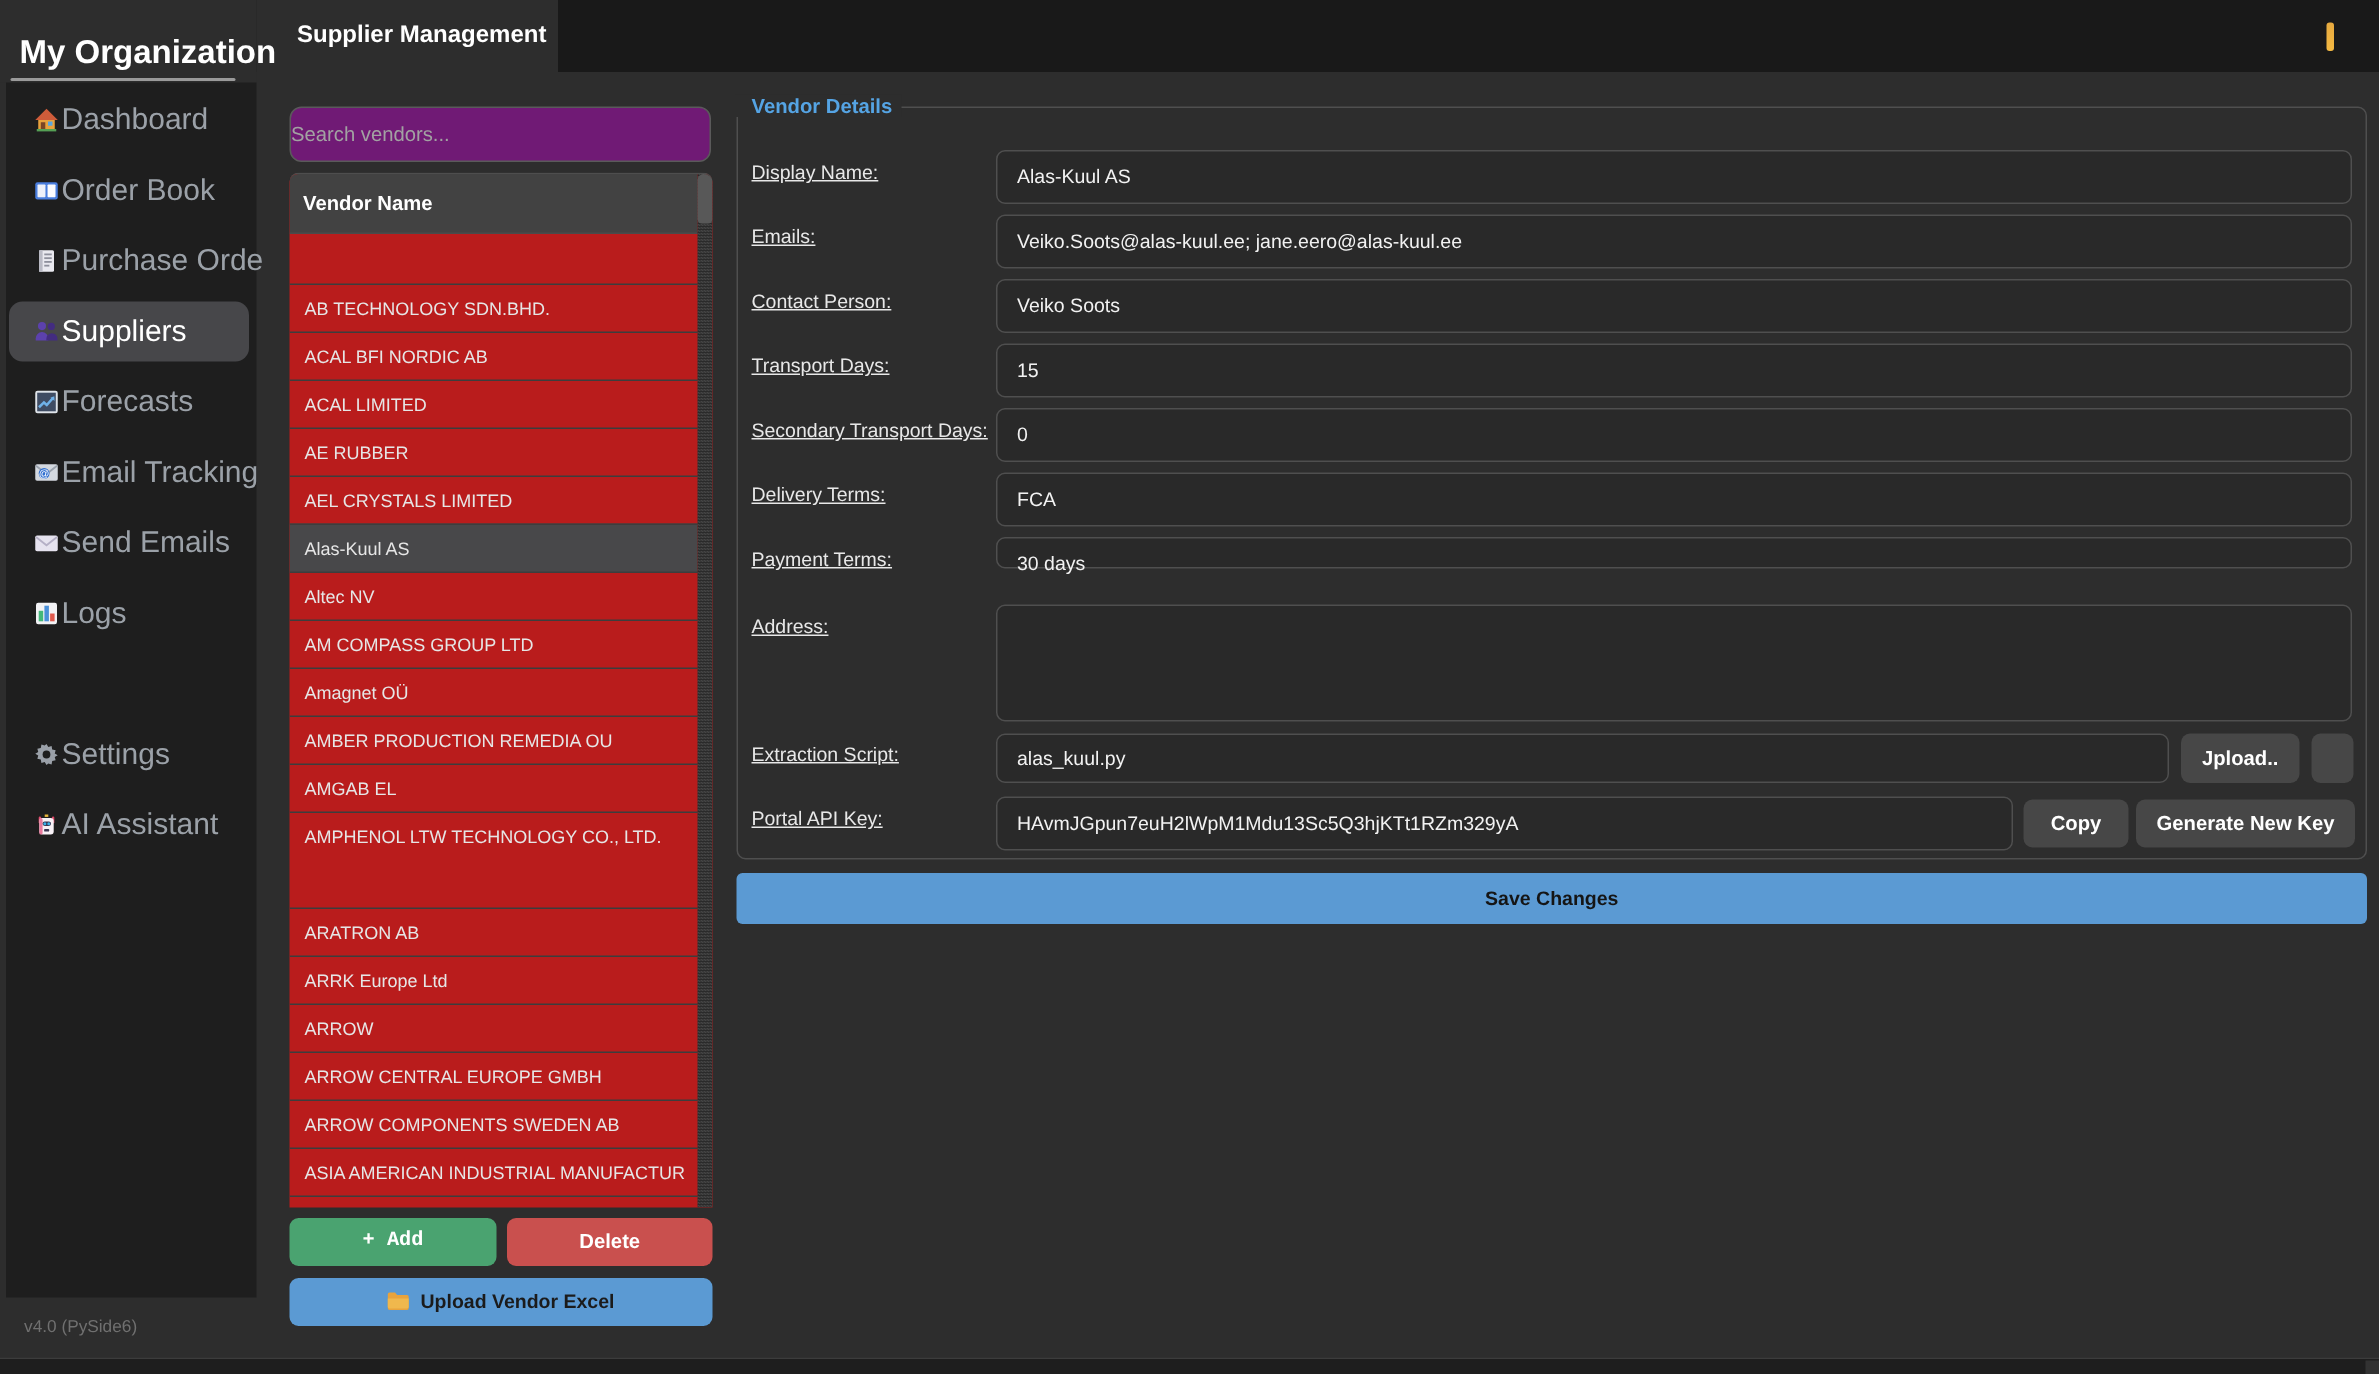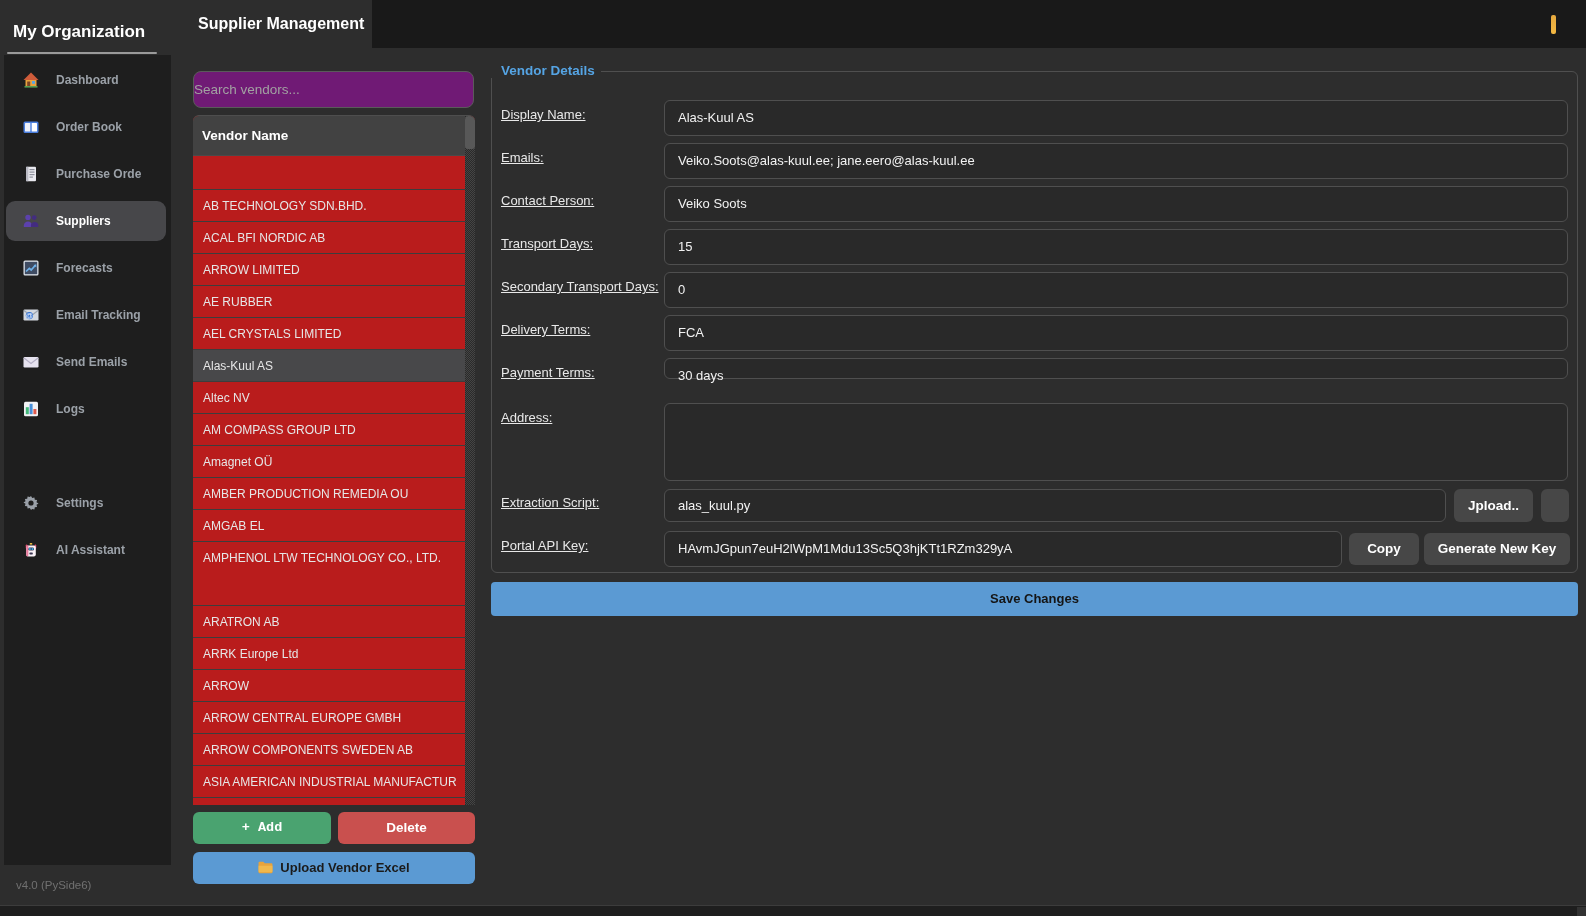--- a/index.html
+++ b/index.html
@@ -6,27 +6,27 @@
 html,body { width:1586px; height:916px; background:#2d2d2d; font-family:"Liberation Sans",sans-serif; overflow:hidden; position:relative; }
 .abs { position:absolute; }
 
 
 #topbar { left:171px; top:0; width:1415px; height:48px; background:#191919; }
 #tab { left:171px; top:0; width:201px; height:48px; background:#2d2d2d; color:#fff; font-weight:bold; font-size:16px; line-height:48px; padding-left:27px; }
 #omark { left:1551px; top:15px; width:5px; height:19px; background:linear-gradient(#e6a93f,#f4b942); border-radius:2px; }
 
 
 #sidehead { left:0; top:0; width:171px; height:55px; background:#2d2d2d; }
-#orgtitle { left:13px; top:22px; color:#fff; font-weight:bold; font-size:17px; }
+#orgtitle { left:13px; top:22px; color:#fff; font-weight:bold; font-size:22px; }
 #orgline { left:7px; top:52px; width:150px; height:2px; background:#9a9a9a; border-radius:1px; }
 #sidelist { left:4px; top:55px; width:167px; height:810px; background:#1e1e1e; }
 .mi { position:absolute; left:2px; width:160px; height:40px; border-radius:9px; }
 .mi.sel { background:#47474a; }
 .mi .ic { position:absolute; left:17px; top:12px; width:16px; height:16px; }
-.mi .tx { position:absolute; left:50px; top:0; line-height:40px; font-size:12px; font-weight:bold; color:#9ba1a8; white-space:nowrap; }
+.mi .tx { position:absolute; left:35px; top:0; line-height:40px; font-size:20px; font-weight:normal; color:#9ba1a8; white-space:nowrap; }
 .mi.sel .tx { color:#fff; }
 #ver { left:16px; top:879px; color:#707070; font-size:11.5px; }
 
 
 #search { left:193px; top:71px; width:281px; height:37px; background:#701a75; border:1px solid #5a5a5a; border-radius:8px; color:#a2a2a2; font-size:13.5px; line-height:35px; }
 #vlist { left:193px; top:115px; width:282px; height:690px; background:#b91c1c; border-radius:6px 6px 0 0; border-top:1px solid #4e4e4e; overflow:hidden; }
 #vhead { position:absolute; left:0; top:0; width:272px; height:40px; background:#424242; border-bottom:1px solid #4a4a4a; color:#fff; font-weight:bold; font-size:13.5px; line-height:40px; padding-left:9px; }
 .row { position:absolute; left:0; width:272px; height:33px; border-top:1px solid #3d3d3d; color:#e6e6e6; font-size:12px; line-height:32px; padding-left:10px; white-space:nowrap; overflow:hidden; }
 .row.first { border-top:none; }
 .row.sel { background:#48484a; }
@@ -155,21 +155,21 @@
     </div>
 </div>
 <div class="abs" id="ver">v4.0 (PySide6)</div>
 
 <div class="abs" id="search">Search vendors...</div>
 <div class="abs" id="vlist">
   <div id="vhead">Vendor Name</div>
   <div class="row first" style="top:41px">&nbsp;</div>
   <div class="row" style="top:73px">AB TECHNOLOGY SDN.BHD.</div>
   <div class="row" style="top:105px">ACAL BFI NORDIC AB</div>
-  <div class="row" style="top:137px">ARROW LIMITED</div>
+  <div class="row" style="top:137px">ACAL LIMITED</div>
   <div class="row" style="top:169px">AE RUBBER</div>
   <div class="row" style="top:201px">AEL CRYSTALS LIMITED</div>
   <div class="row sel" style="top:233px">Alas-Kuul AS</div>
   <div class="row" style="top:265px">Altec NV</div>
   <div class="row" style="top:297px">AM COMPASS GROUP LTD</div>
   <div class="row" style="top:329px">Amagnet OÜ</div>
   <div class="row" style="top:361px">AMBER PRODUCTION REMEDIA OU</div>
   <div class="row" style="top:393px">AMGAB EL</div>
   <div class="row" style="top:425px">AMPHENOL LTW TECHNOLOGY CO., LTD.</div>
   <div class="row" style="top:489px">ARATRON AB</div>

